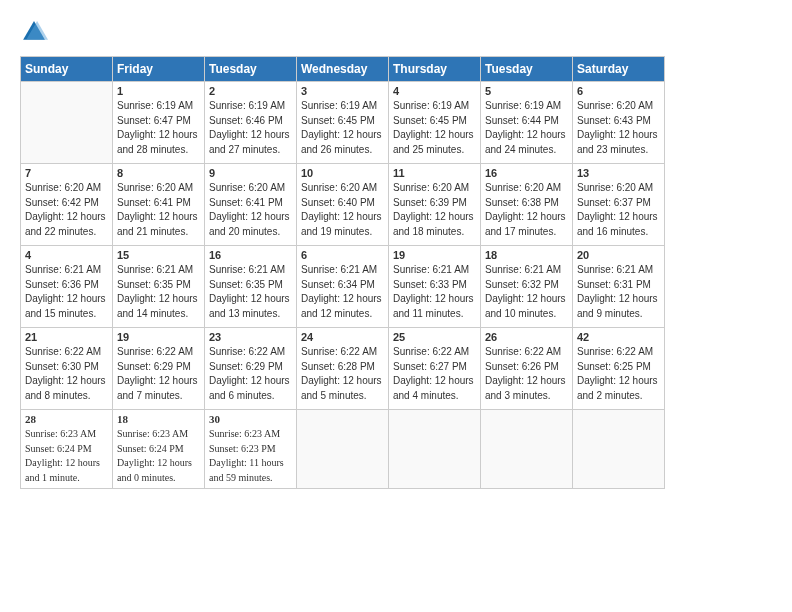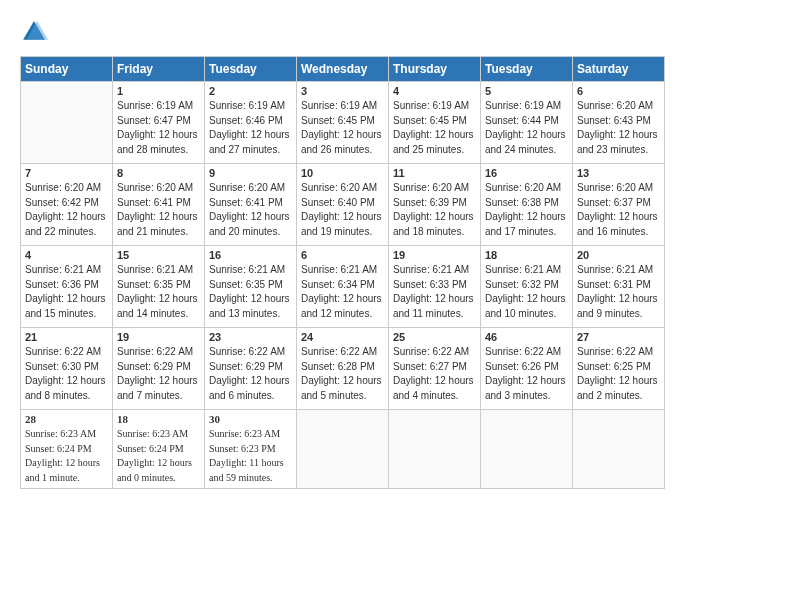--- a/index.html
+++ b/index.html
@@ -305,28 +305,28 @@
 and 5 minutes.</div>
           </td>
           <td>
             <span class="day-number">25</span>
             <div class="day-info" style="white-space: pre-line;">Sunrise: 6:22 AM
 Sunset: 6:27 PM
 Daylight: 12 hours
 and 4 minutes.</div>
           </td>
           <td>
-            <span class="day-number">46</span>
+            <span class="day-number">26</span>
             <div class="day-info" style="white-space: pre-line;">Sunrise: 6:22 AM
 Sunset: 6:26 PM
 Daylight: 12 hours
 and 3 minutes.</div>
           </td>
           <td>
-            <span class="day-number">27</span>
+            <span class="day-number">42</span>
             <div class="day-info" style="white-space: pre-line;">Sunrise: 6:22 AM
 Sunset: 6:25 PM
 Daylight: 12 hours
 and 2 minutes.</div>
           </td>
         </tr>
         <tr>
           <td>
             <span class="day-number">28</span>
             <div class="day-info" style="white-space: pre-line;">Sunrise: 6:23 AM

